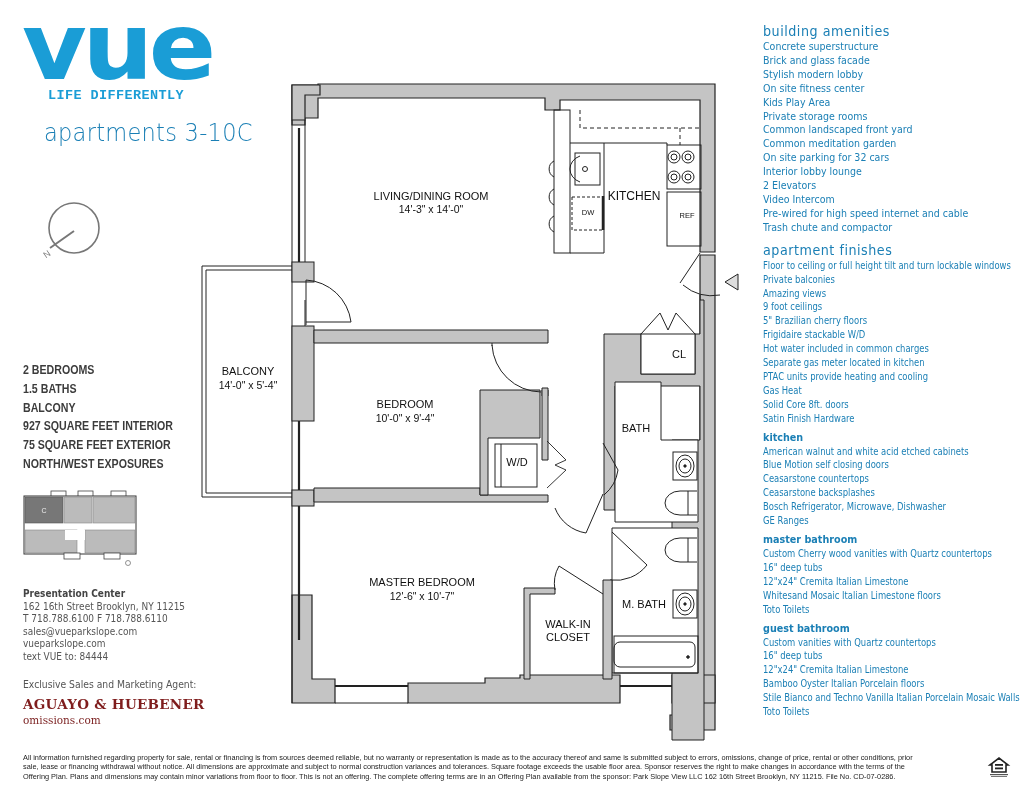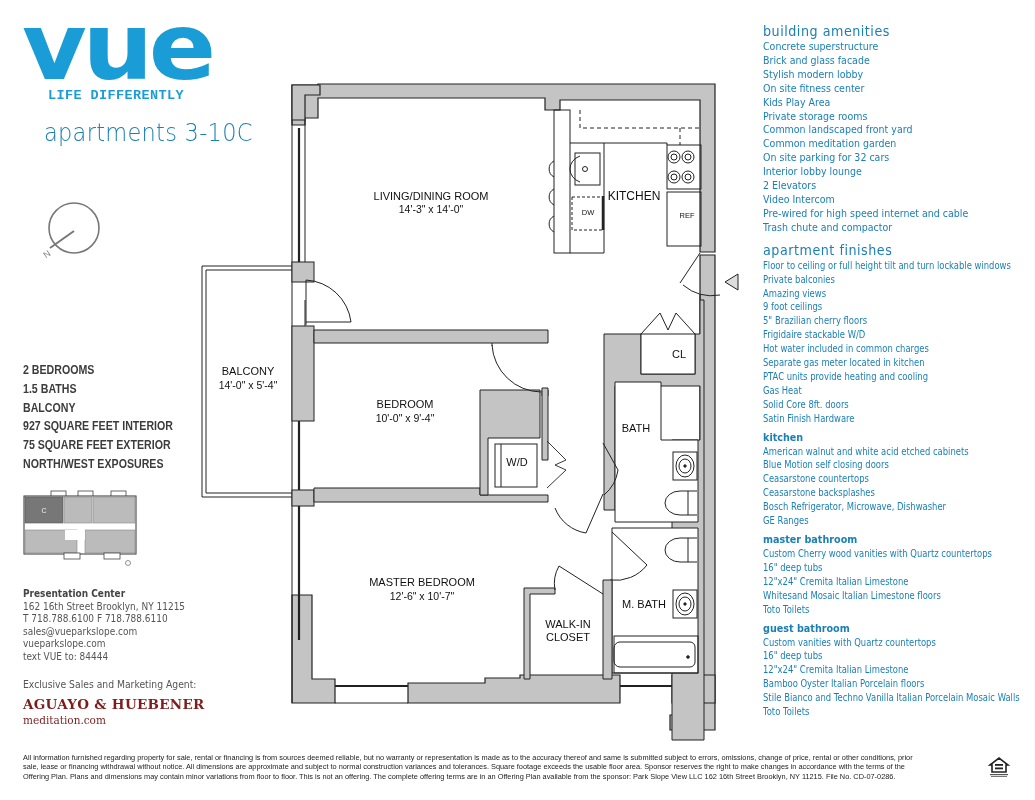--- a/index.html
+++ b/index.html
@@ -78,21 +78,21 @@
   <div class="head">Presentation Center</div>
   <div>162 16th Street Brooklyn, NY 11215</div>
   <div>T 718.788.6100   F 718.788.6110</div>
   <div>sales@vueparkslope.com</div>
   <div>vueparkslope.com</div>
   <div>text VUE to: 84444</div>
 </div>
 
 <div class="agent-label">Exclusive Sales and Marketing Agent:</div>
 <div class="agent-name">AGUAYO &amp; HUEBENER</div>
-<div class="agent-url">meditation.com</div>
+<div class="agent-url">omissions.com</div>
 
 <svg class="plan" viewBox="0 0 1035 800">
   <g stroke="#222" stroke-width="1.2" fill="#c4c4c4">
 
     <path d="M292 85 L318 85 L318 84 L540 84 L540 84 L715 84 L715 252 L700 252 L700 100 L560 100 L560 110 L545 110 L545 98 L318 98 L318 118 L305 118 L305 125 L292 125 Z"></path>
 
     <path d="M292 85 L320 85 L320 95 L305 95 L305 120 L292 120 Z"></path>
 
     <path d="M700 255 L715 255 L715 730 L670 730 L670 715 L700 715 Z"></path>
 

